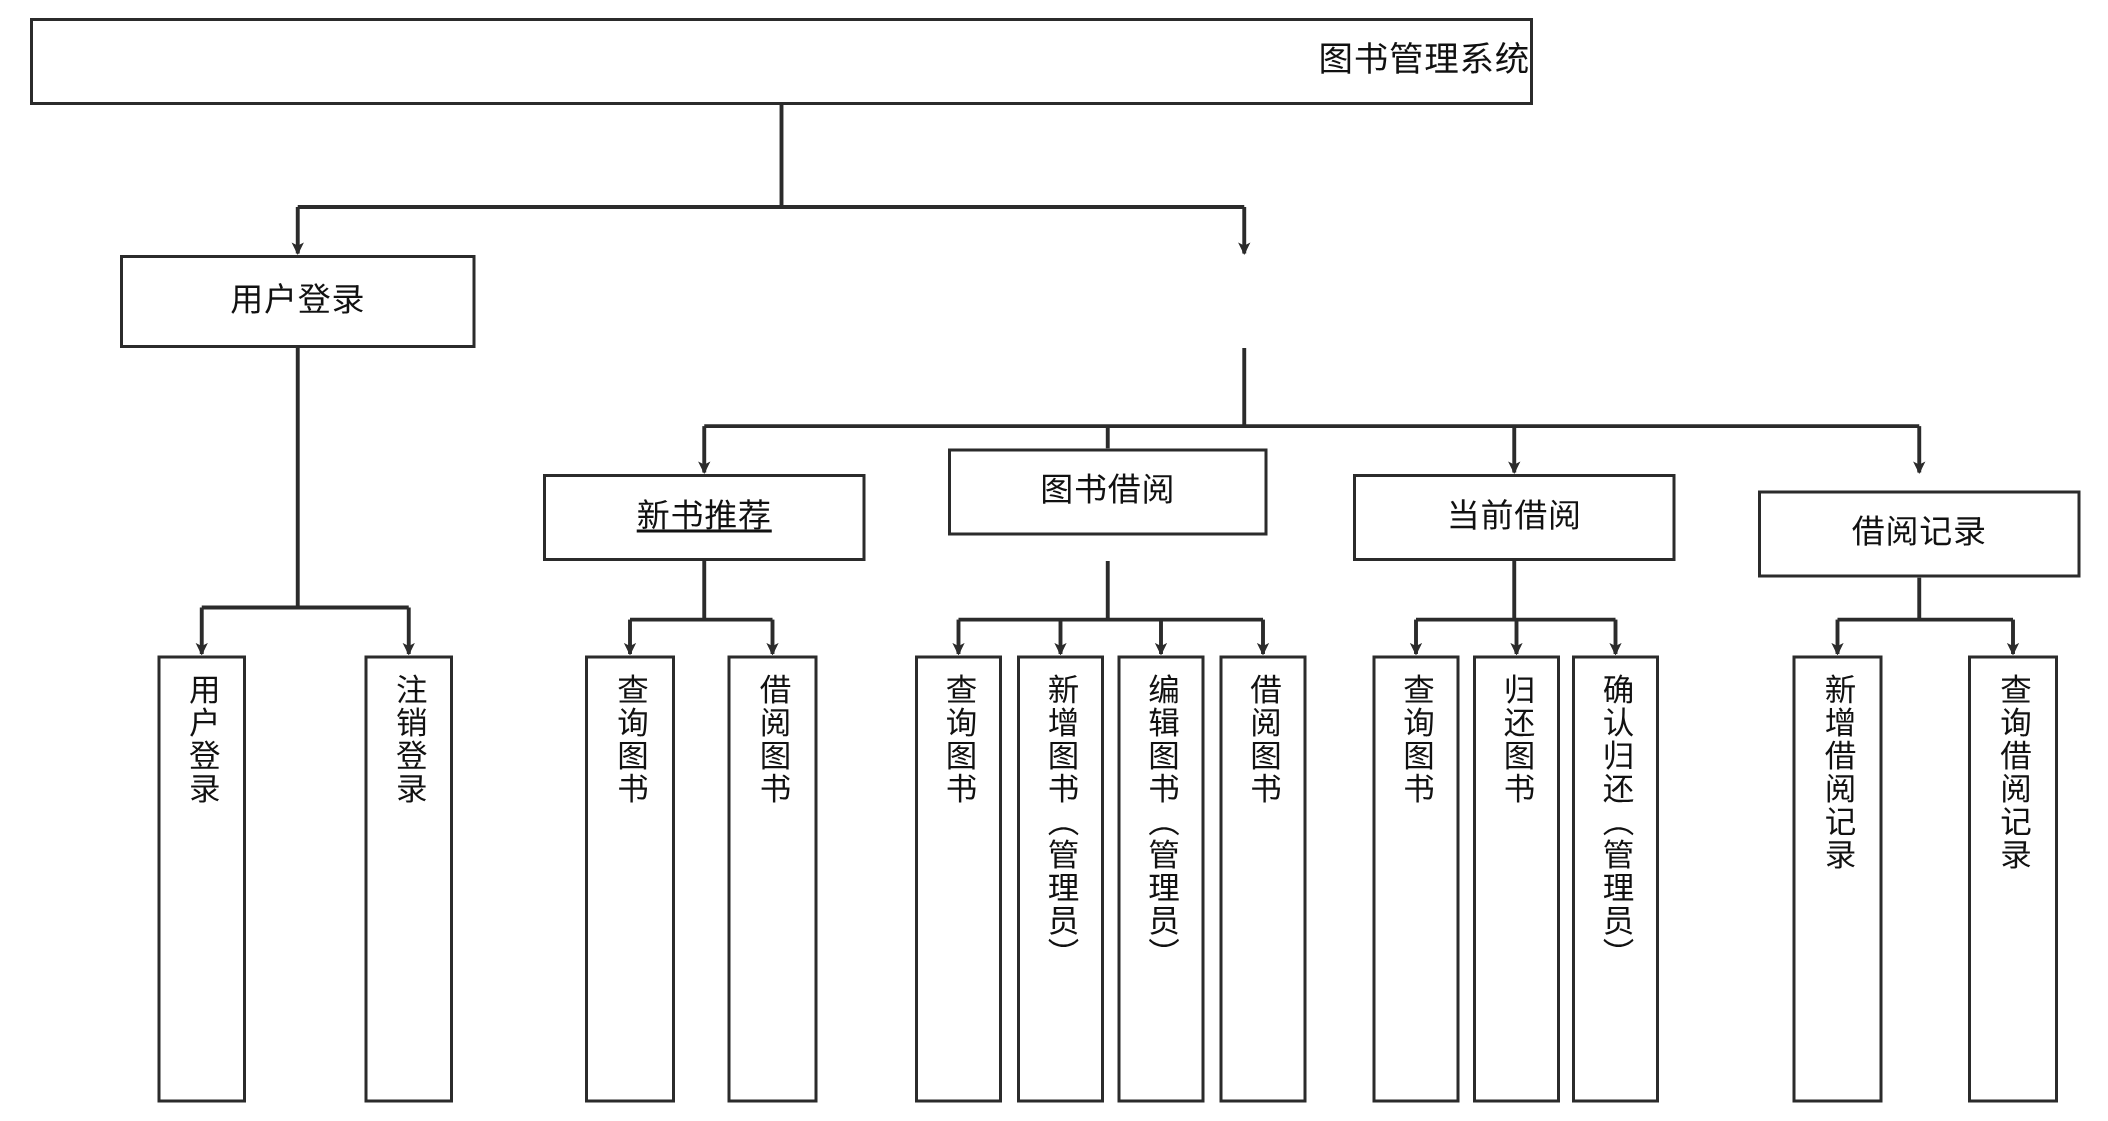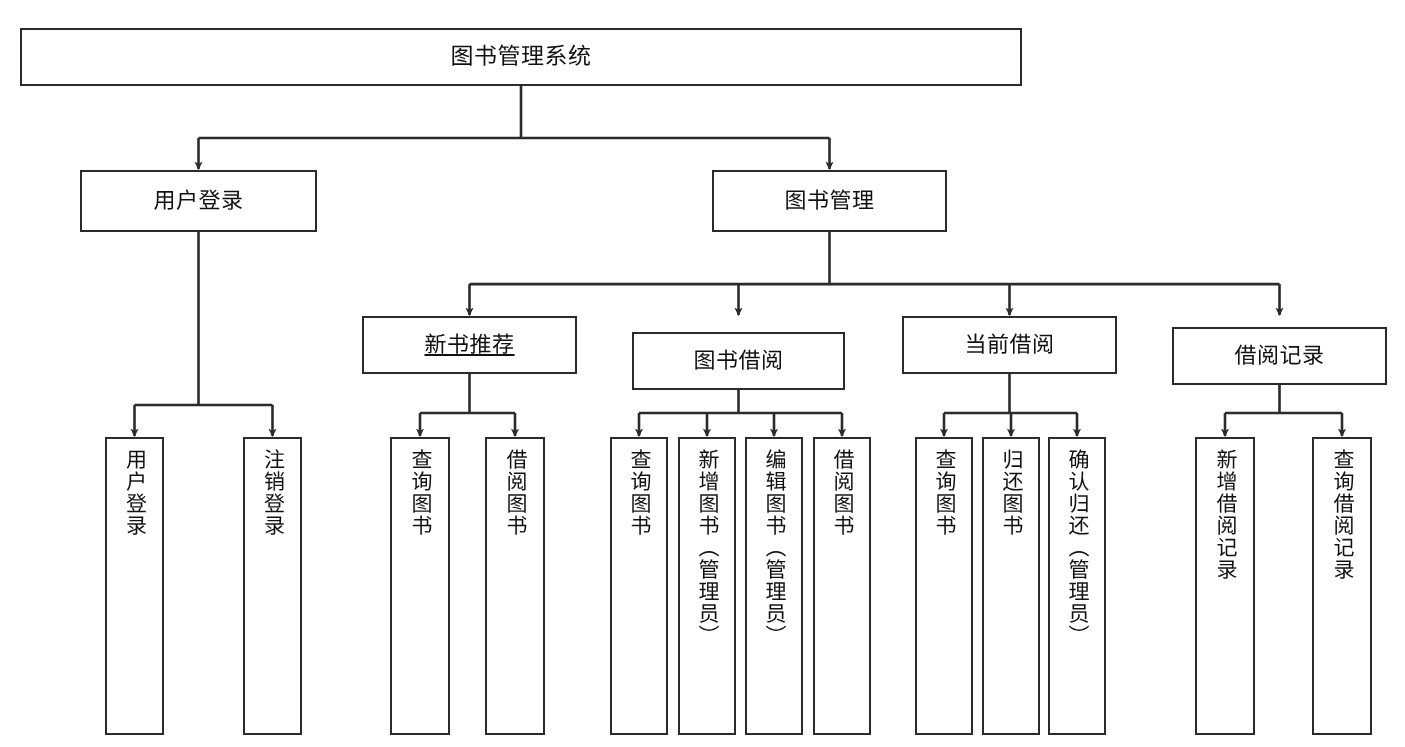--- a/index.html
+++ b/index.html
@@ -115,37 +115,34 @@
         <path d="M944,413.06 L944,436" marker-end="url(#arrowhead)"></path>
         <path d="M1011,413.06 L1011,436" marker-end="url(#arrowhead)"></path>
         <path d="M1077,413.06 L1077,436" marker-end="url(#arrowhead)"></path>
         <path d="M1279.5,374 L1279.5,413.06"></path>
         <path d="M1225,413.06 L1342,413.06"></path>
         <path d="M1225,413.06 L1225,436" marker-end="url(#arrowhead)"></path>
         <path d="M1342,413.06 L1342,436" marker-end="url(#arrowhead)"></path>
       </g>
   </svg>
 
-  <div class="node horiz root" style="left: 20px; top: 28px; width: 1002px; height: 58px;">
+  <div class="node horiz root" style="left: 20px; top: 12px; width: 1002px; height: 58px; justify-content: flex-end;">
     <span class="node-label">图书管理系统</span>
   </div>
 
   <div class="node horiz" style="left: 80px; top: 170px; width: 237px; height: 62px;">
     <span class="node-label">用户登录</span>
   </div>
 
-  <div class="node horiz" style="left: 712px; top: 170px; width: 235px; height: 62px;">
-    <span class="node-label">图书管理</span>
-  </div>
 
   <div class="node horiz" style="left: 362px; top: 316px; width: 215px; height: 58px; text-decoration: underline;">
     <span class="node-label">新书推荐</span>
   </div>
 
-  <div class="node horiz" style="left: 632px; top: 332px; width: 213px; height: 58px;">
+  <div class="node horiz" style="left: 632px; top: 299px; width: 213px; height: 58px;">
     <span class="node-label">图书借阅</span>
   </div>
 
   <div class="node horiz" style="left: 902px; top: 316px; width: 215px; height: 58px;">
     <span class="node-label">当前借阅</span>
   </div>
 
   <div class="node horiz" style="left: 1172px; top: 327px; width: 215px; height: 58px;">
     <span class="node-label">借阅记录</span>
   </div>

